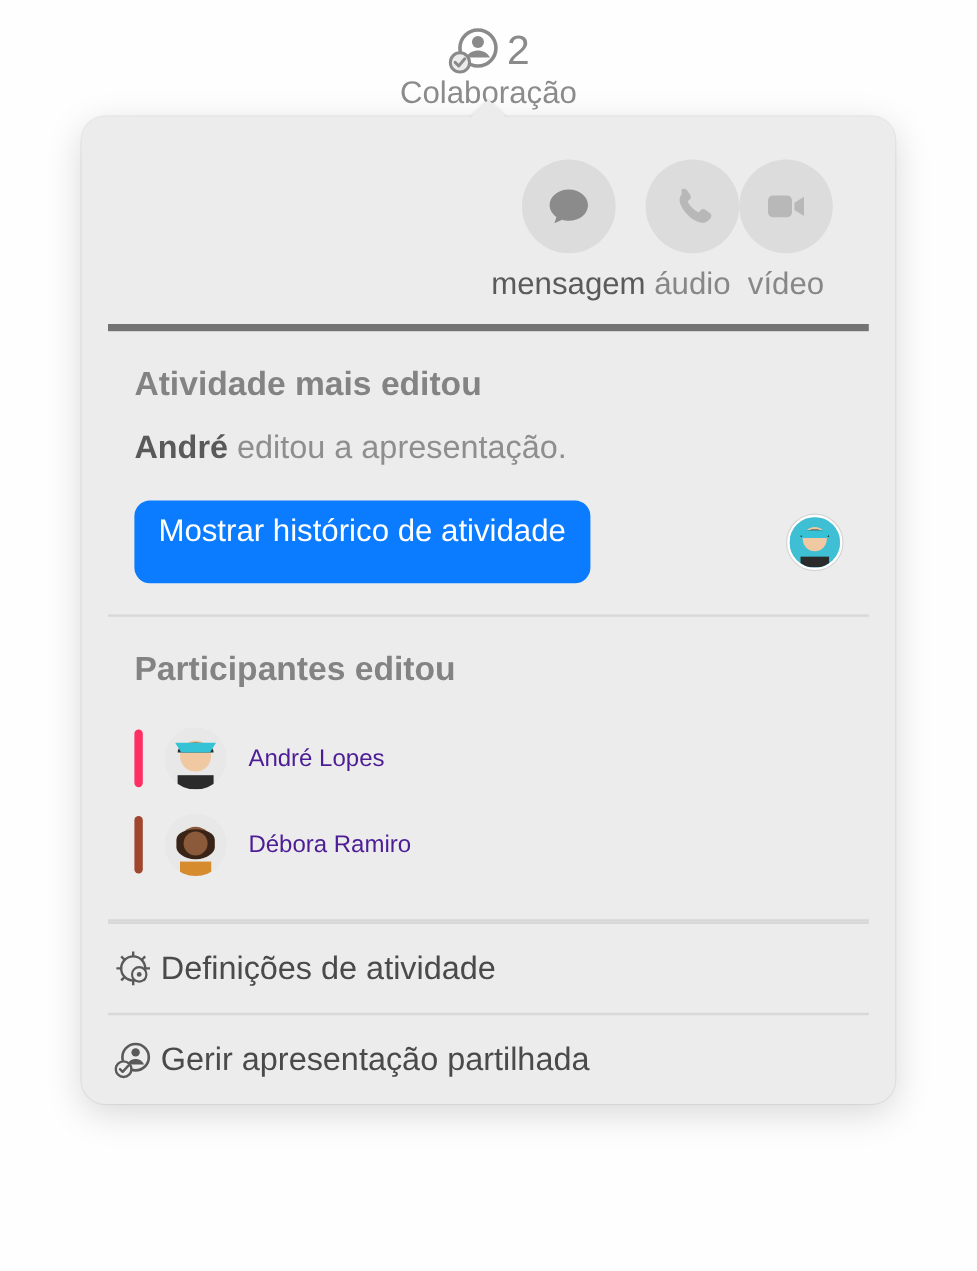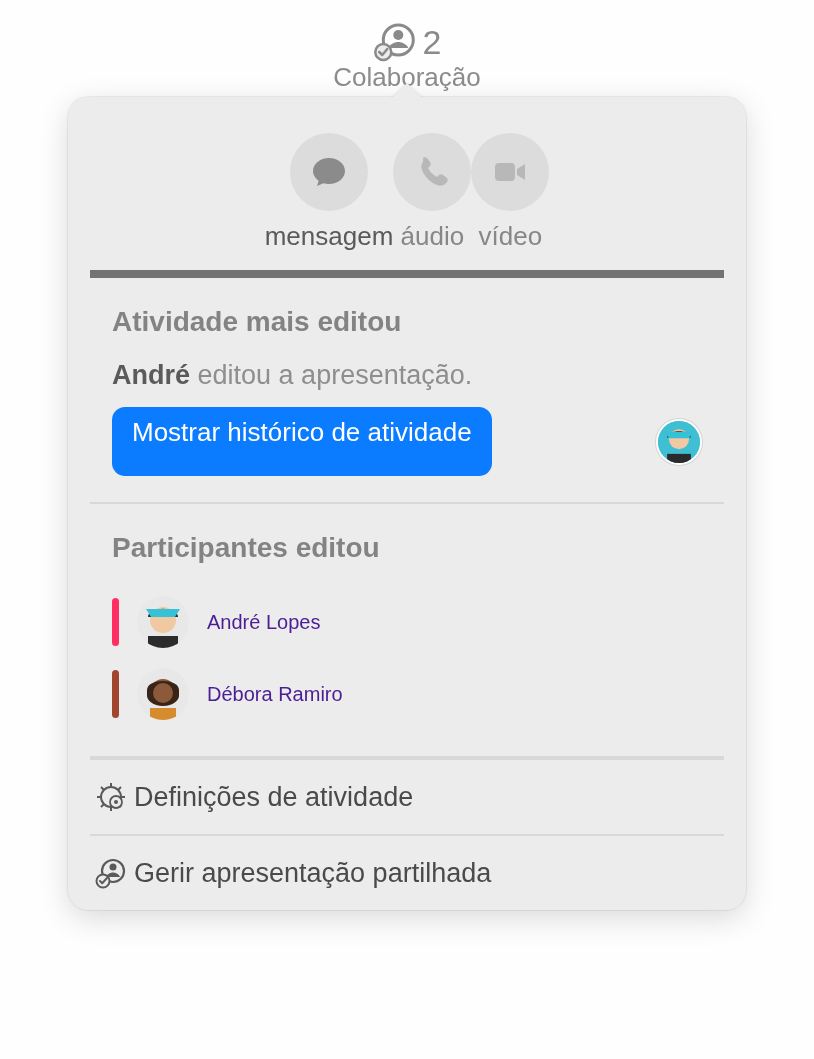--- a/index.html
+++ b/index.html
@@ -52,23 +52,23 @@
       transform: translateX(-50%);
       width: 0; height: 0;
       border-left: 16px solid transparent;
       border-right: 16px solid transparent;
       border-bottom: 16px solid #ececec;
       filter: drop-shadow(0 -1px 1px rgba(0,0,0,0.08));
     }
 
     .comm-row {
       display: flex;
-      justify-content: center;
+      justify-content: flex-end;
       padding: 36px 30px 18px 30px;
-      border-bottom: 8px solid #737373;
+      border-bottom: 6px solid #737373;
       margin: 0 22px;
     }
     .comm-item {
       display: flex;
       flex-direction: column;
       align-items: center;
       gap: 10px;
       cursor: pointer;
     }
     .comm-circle {
@@ -92,21 +92,21 @@
     .section:last-of-type { border-bottom: none; }
     .section-title {
       font-size: 28px;
       font-weight: 700;
       color: #838383;
       margin-bottom: 22px;
     }
     .activity-line {
       font-size: 27px;
       color: #8e8e8e;
-      margin-bottom: 16px;
+      margin-bottom: 28px;
     }
     .activity-line .name { font-weight: 700; color: #5a5a5a; }
     .activity-row {
       display: flex;
       align-items: center;
       justify-content: space-between;
     }
     .pill-btn {
       background: #0b7bff;
       color: #fff;

